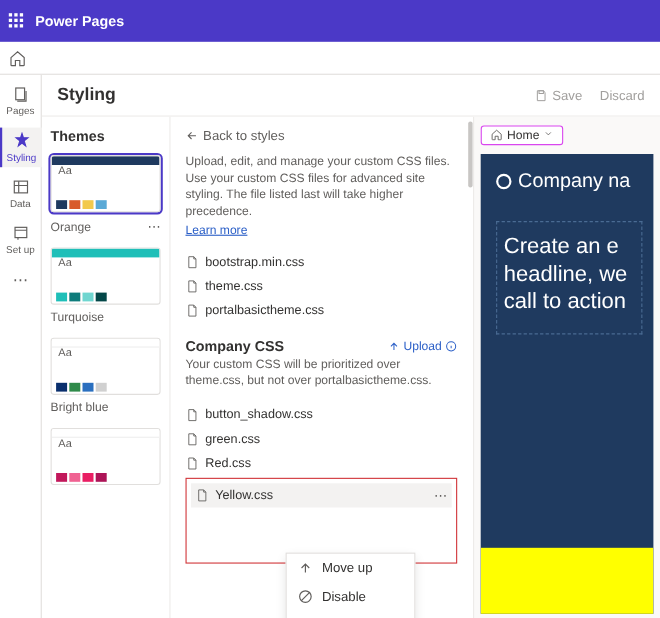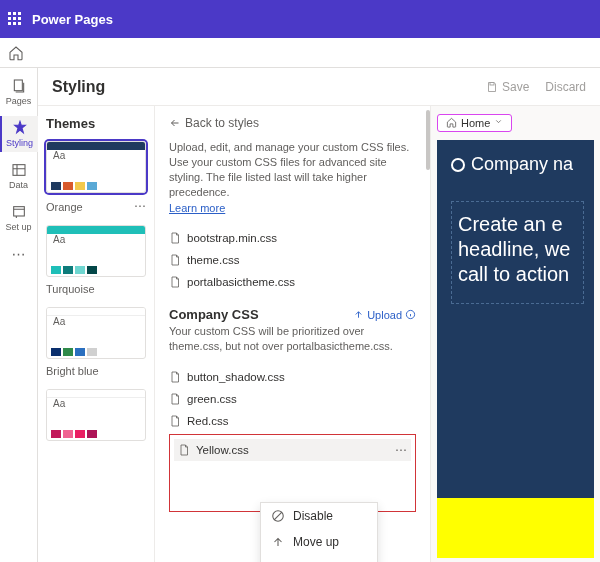--- a/index.html
+++ b/index.html
@@ -271,30 +271,30 @@
                 </svg>
               <span>Yellow.css</span>
               <span class="more">⋯</span>
             </div>
           </div>
         </div>
 
         <div class="context-menu" style="left:105px; top:396px;">
           <div class="mi">
             <svg viewBox="0 0 24 24" fill="none" stroke="#605e5c" stroke-width="1.8">
+                <path d="M12 19V6M6 12l6-6 6 6"></path>
+              </svg>
+            <span>Move up</span>
+          </div>
+          <div class="mi">
+            <svg viewBox="0 0 24 24" fill="none" stroke="#605e5c" stroke-width="1.8">
                 <circle cx="12" cy="12" r="9"></circle>
                 <path d="M5 19L19 5"></path>
               </svg>
             <span>Disable</span>
-          </div>
-          <div class="mi">
-            <svg viewBox="0 0 24 24" fill="none" stroke="#605e5c" stroke-width="1.8">
-                <path d="M12 19V6M6 12l6-6 6 6"></path>
-              </svg>
-            <span>Move up</span>
           </div>
           <div class="mi">
             <svg viewBox="0 0 24 24" fill="#2b5fc7">
                 <path d="M3 17l6-6-6-6v12zm18-12l-6 6 6 6V5z"></path>
               </svg>
             <span>Edit code</span>
           </div>
         </div>
       </div>
 

